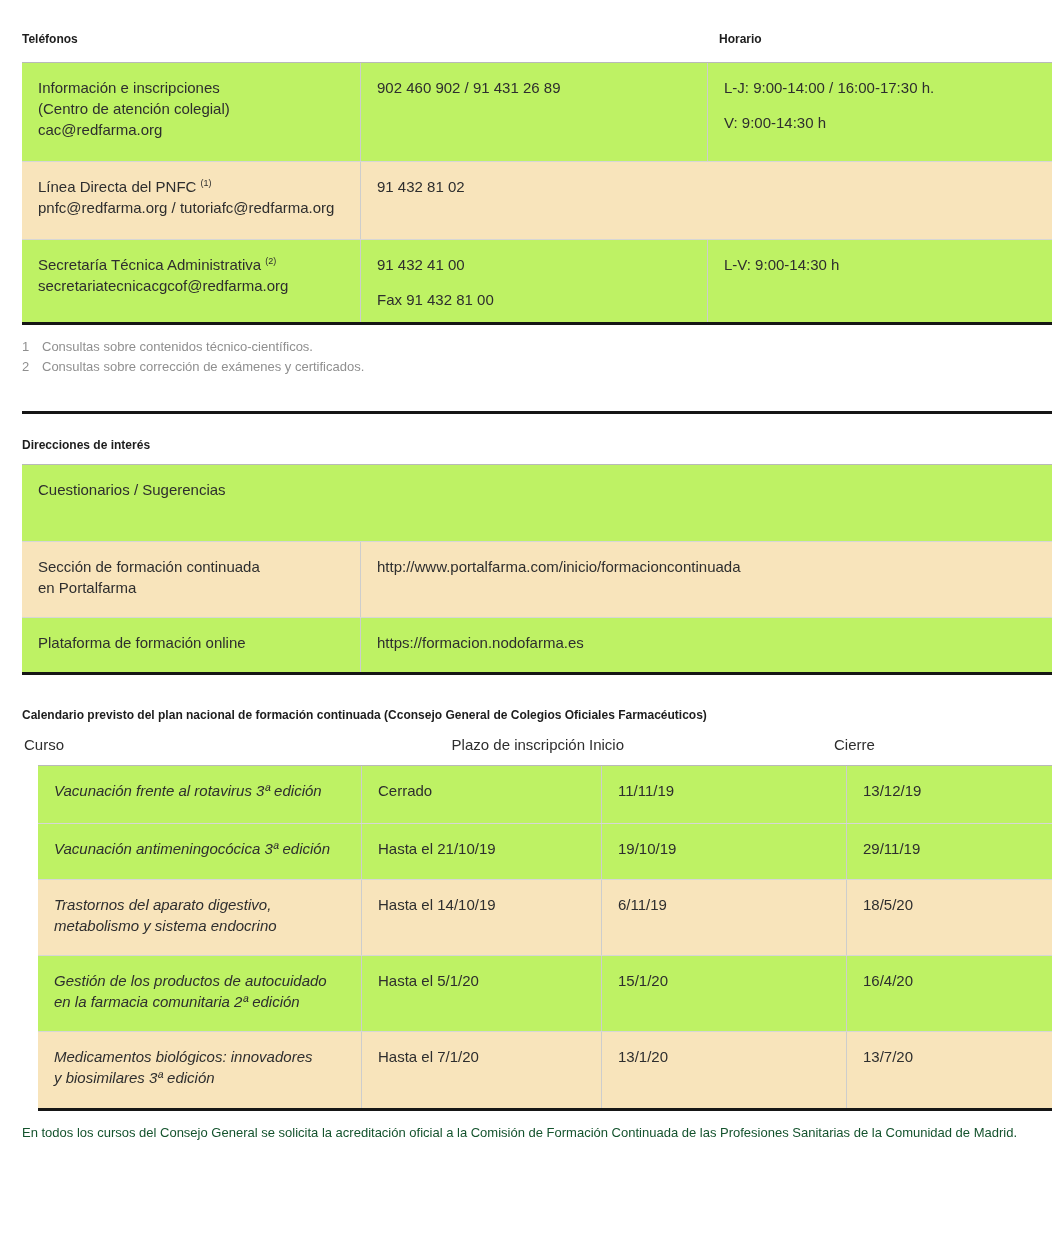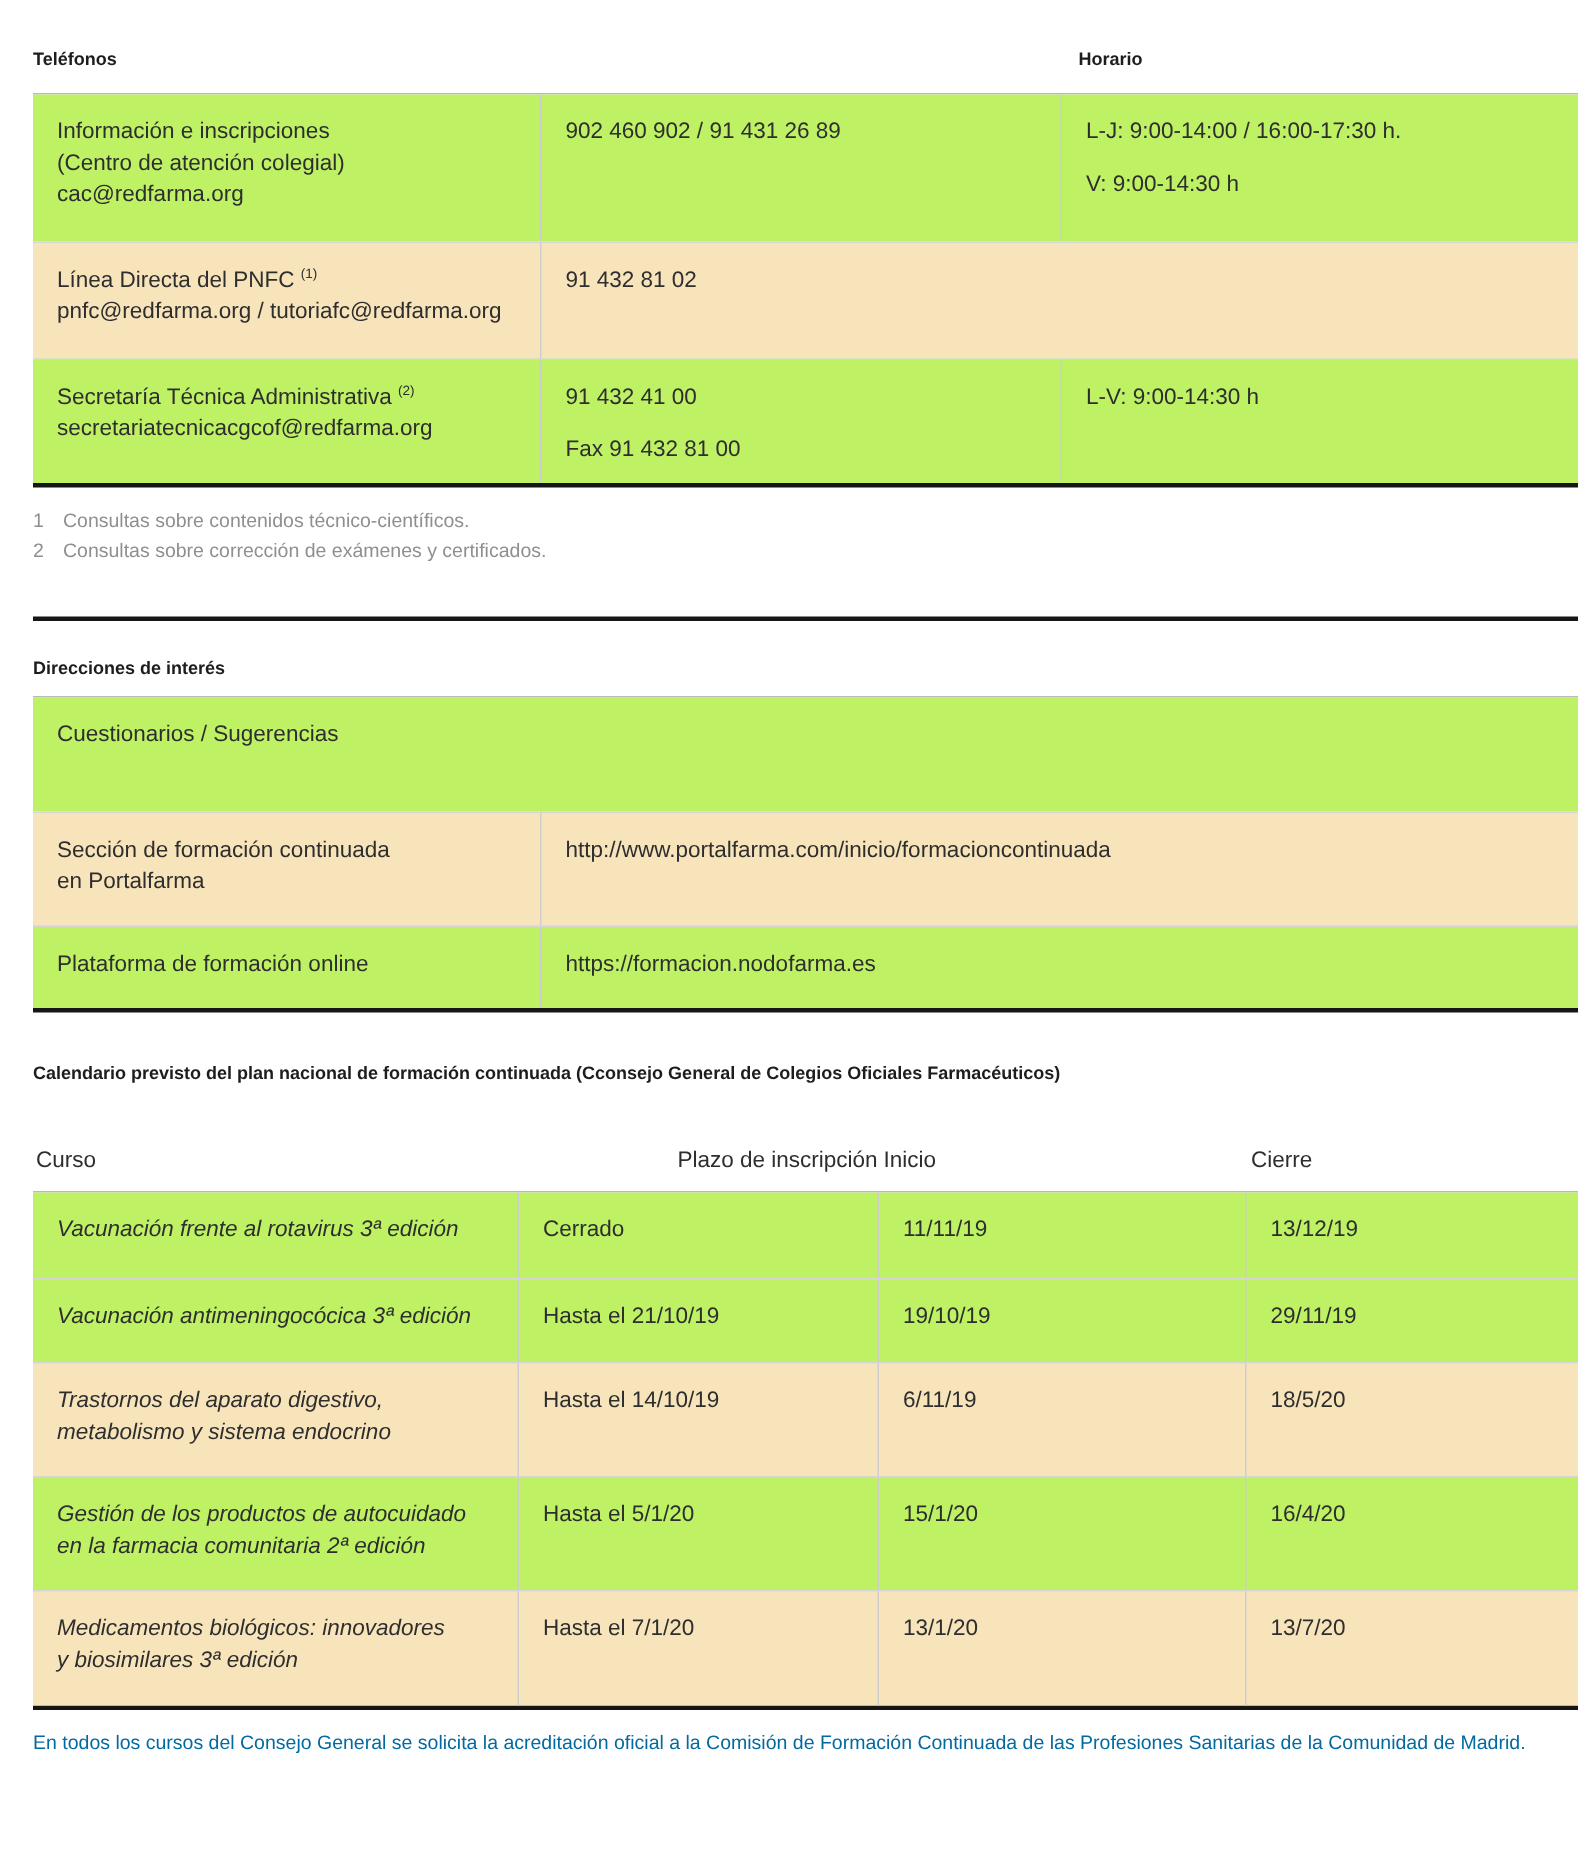--- a/index.html
+++ b/index.html
@@ -55,30 +55,30 @@
   .footnote { display: flex; }
   .footnote .fn-num { width: 20px; flex: 0 0 20px; }
 
   .thick-divider { margin-top: 34px; height: 3px; background: #161616; border: 0; }
 
   .sec2-title { margin-top: 22px; }
   .t2 { margin-top: 10px; }
   .t1 { margin-top: 14px; }
 
   .sec3-title { margin-top: 31px; }
-  .t3-headers { margin-top: 41px; color: #2e2e2e; }
-  .t3 { margin-top: 11px; }
+  .t3-headers { margin-top: 12px; color: #2e2e2e; }
+  .t3 { margin-top: 11px; margin-left: 16px; }
 
   .hdr-pad-0  { padding-left: 0; }
   .hdr-pad-2  { padding-left: 2px; }
   .hdr-pad-4  { padding-left: 4px; }
   .hdr-pad-12 { padding-left: 12px; }
   .hdr-pad-14 { padding-left: 14px; text-align: right; }
 
-  .bottom-note { margin-top: 13px; color: #0369a1; font-size: 13px; line-height: 17px; }
+  .bottom-note { margin-top: 13px; color: #14532d; font-size: 13px; line-height: 17px; }
 </style>
 </head>
 <body>
 
 <div class="page">
   <div class="content">
 
     <section>
       <div class="hdr-grid t1-cols">
         <h2 class="sec-title hdr-pad-0" style="grid-column:1/3">Teléfonos</h2>

